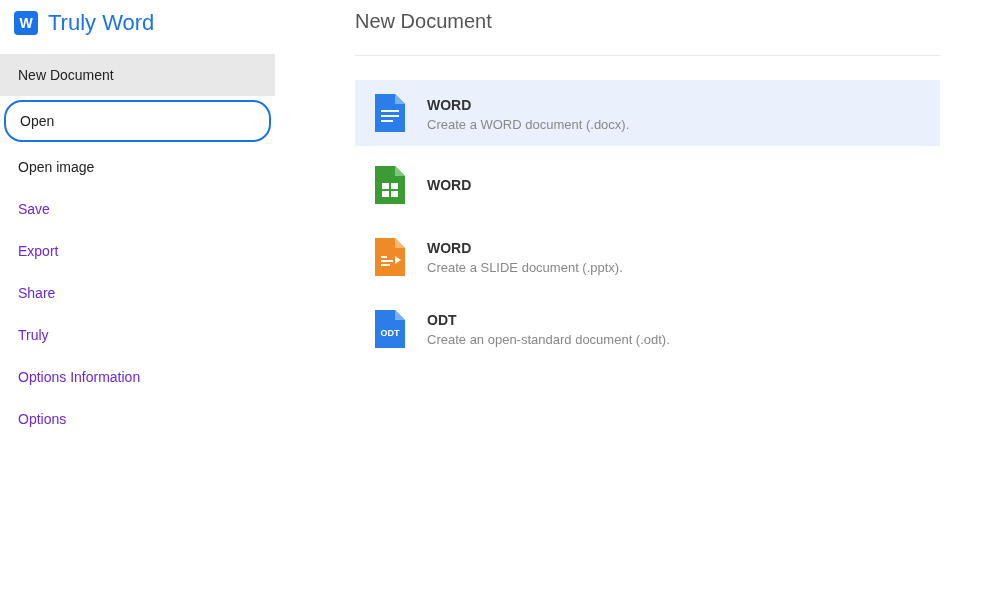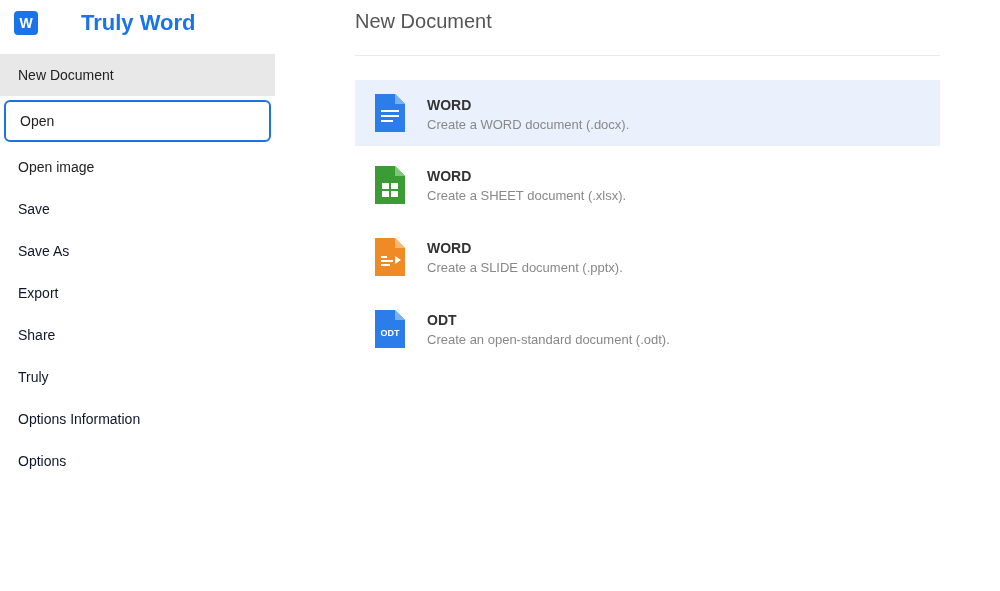--- a/index.html
+++ b/index.html
@@ -39,40 +39,39 @@
       display: flex;
       align-items: center;
       justify-content: center;
       color: #fff;
       font-weight: bold;
       font-size: 14px;
     }
     .brand-title {
       color: #1a73e8;
       font-size: 22px;
-      font-weight: 700;
-      margin-left: 33px;
+      font-weight: 400;
     }
     .menu-item {
       padding: 13px 18px;
       font-size: 14px;
-      color: #0f172a;
+      color: #6d28d9;
       cursor: pointer;
       background: #fff;
     }
     .menu-item.enabled {
       color: #222;
     }
     .menu-item.active {
       background: #e8e8e8;
       color: #222;
     }
     .menu-item.highlighted {
       border: 2px solid #1a73e8;
-      border-radius: 6px;
+      border-radius: 18px;
       margin: 4px 4px;
       padding: 11px 14px;
       color: #222;
     }
     .main {
       flex: 1;
       padding: 10px 60px 20px 80px;
     }
     .page-title {
       font-size: 20px;
@@ -138,23 +137,20 @@
     <div class="menu-item highlighted">
       <span>Open</span>
     </div>
     <div class="menu-item enabled">
       <span>Open image</span>
     </div>
     <div class="menu-item">
       <span>Save</span>
     </div>
     <div class="menu-item">
-      <span>Save As</span>
-    </div>
-    <div class="menu-item">
       <span>Export</span>
     </div>
     <div class="menu-item">
       <span>Share</span>
     </div>
     <div class="menu-item">
       <span>Truly</span>
     </div>
     <div class="menu-item">
       <span>Options Information</span>
@@ -189,21 +185,20 @@
           <polygon points="0,0 20,0 30,10 30,38 0,38" fill="#3b9b35"></polygon>
           <polygon points="20,0 30,10 20,10" fill="#7cc876"></polygon>
           <rect x="7" y="17" width="7" height="6" fill="#fff"></rect>
           <rect x="16" y="17" width="7" height="6" fill="#fff"></rect>
           <rect x="7" y="25" width="7" height="6" fill="#fff"></rect>
           <rect x="16" y="25" width="7" height="6" fill="#fff"></rect>
         </svg>
       </div>
       <div class="doc-text">
         <div class="doc-title">WORD</div>
-        <div class="doc-desc">Create a SHEET document (.xlsx).</div>
       </div>
     </div>
 
     <div class="doc-option">
       <div class="doc-icon">
         <svg viewBox="0 0 30 38">
           <polygon points="0,0 20,0 30,10 30,38 0,38" fill="#f08a24"></polygon>
           <polygon points="20,0 30,10 20,10" fill="#f7b875"></polygon>
           <rect x="6" y="18" width="6" height="2" fill="#fff"></rect>
           <rect x="6" y="22" width="12" height="2" fill="#fff"></rect>

